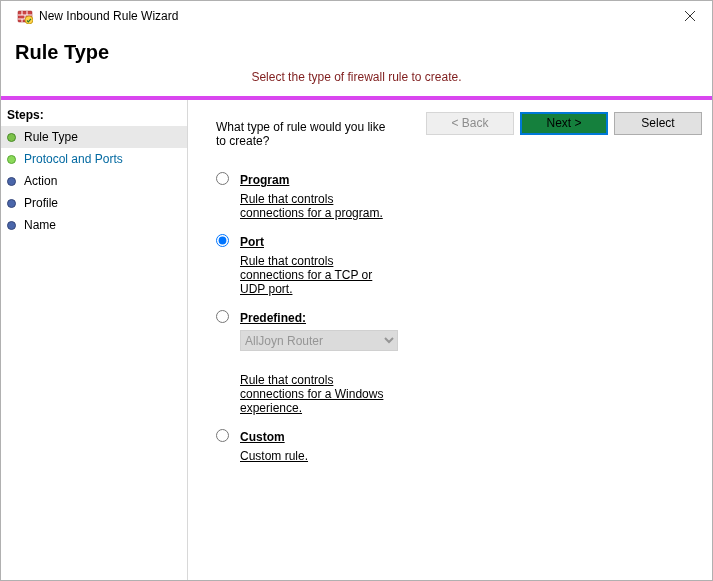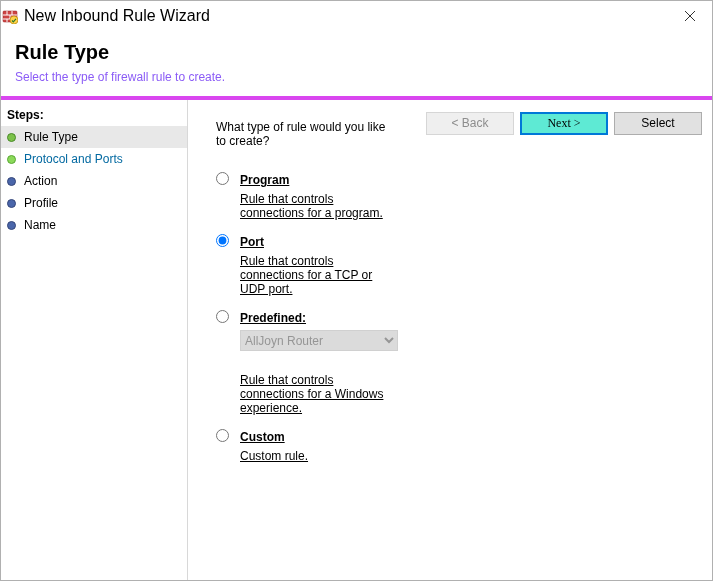--- a/index.html
+++ b/index.html
@@ -18,23 +18,23 @@
     display: flex;
     flex-direction: column;
     position: relative;
     background: #fff;
   }
   
   .titlebar {
     height: 30px;
     display: flex;
     align-items: center;
-    padding: 0 0 0 1px;
-    box-sizing: border-box;
-    font-size: 16px;
+    padding: 0 0 0 16px;
+    box-sizing: border-box;
+    font-size: 12px;
     color: #000;
   }
   .titlebar .icon {
     width: 16px;
     height: 16px;
     margin-right: 6px;
     position: relative;
   }
   .titlebar .title {
     flex: 1;
@@ -54,21 +54,22 @@
     padding: 10px 14px 12px 14px;
   }
   .header h1 {
     margin: 0 0 6px 0;
     font-size: 20px;
     font-weight: bold;
     color: #000;
   }
   .header .subtitle {
     font-size: 12px;
-    color: #8b5cf6;
+    color: #7f1d1d;
+    text-align: center;
   }
   
   .body {
     flex: 1;
     display: flex;
     border-top: 4px solid #d946ef;
     min-height: 0;
   }
   .steps-pane {
     width: 187px;
@@ -193,22 +194,21 @@
     font-size: 12px;
     font-family: inherit;
     background: #e1e1e1;
     border: 1px solid #adadad;
     padding: 0 4px;
     cursor: pointer;
     box-sizing: border-box;
   }
   .btn.default {
     border: 2px solid #0078d7;
-    background: #5eead4;
-    font-family: Liberation Serif, serif;
+    background: #15803d;
   }
   .btn:disabled {
     color: #8d8d8d;
     border: 1px solid #d6d6d6;
     background: #efefef;
     cursor: default;
   }
 </style>
 </head>
 <body>

